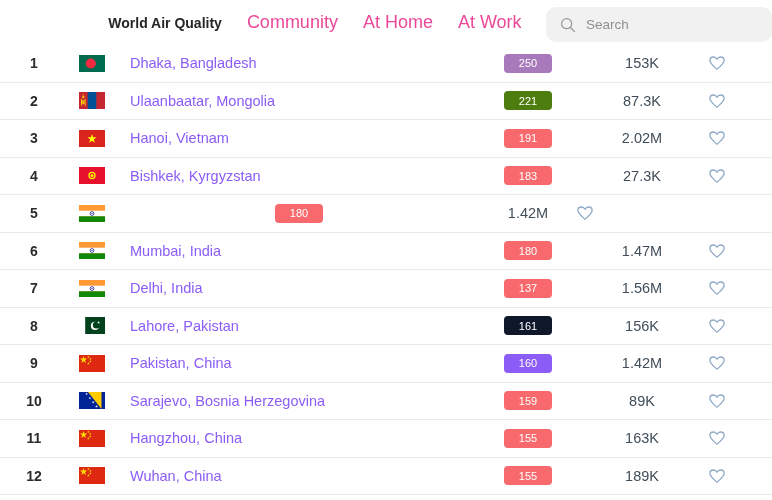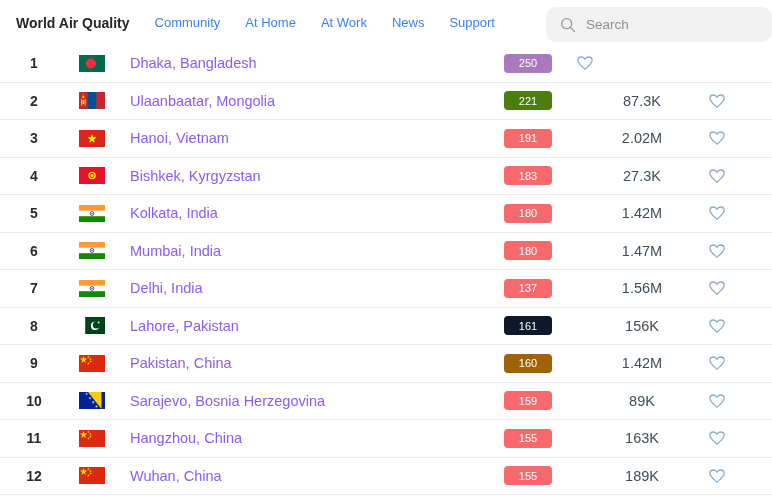--- a/index.html
+++ b/index.html
@@ -1,21 +1,21 @@
 <!DOCTYPE html>
 <html><head>
 <meta charset="utf-8">
 <style>
   * { margin:0; padding:0; box-sizing:border-box; }
   html,body { width:772px; height:500px; overflow:hidden; background:#fff;
               font-family:"Liberation Sans", sans-serif; }
   .header { position:relative; height:45px; display:flex; align-items:center;
-            padding-left:16px; gap:25px; background:#fff; }
+            padding-left:16px; gap:25px; background:#fff;justify-content:center; }
   .brand { font-size:14px; font-weight:700; color:#262626; cursor:pointer; white-space:nowrap; }
-  .nav-link { font-size:13px; color:#3b82f6; cursor:pointer; white-space:nowrap; }
+  .nav-link { font-size:18px; color:#ec4899; cursor:pointer; white-space:nowrap; }
   .search-box { position:absolute; right:0; top:7px; width:226px; height:35px;
                 background:#f1f1f2; border-radius:10px; display:flex; align-items:center;
                 padding:0 10px 0 13px; }
   .search-box svg { flex:0 0 auto; }
   .search-input { border:none; outline:none; background:transparent; margin-left:9px;
                   font-size:13.5px; color:#444; width:100%;
                   font-family:"Liberation Sans", sans-serif; }
   .search-input::placeholder { color:#8f8f8f; }
   .list { width:772px; }
   .row { display:grid; grid-template-columns:68px 50px 1fr 96px 132px 18px;
@@ -55,20 +55,21 @@
 
 <div class="list">
     <div class="row">
     <div class="rank">1</div>
     <div class="flag"><svg width="26" height="17" viewBox="0 0 26 17">
           <rect width="26" height="17" fill="#006a4e"></rect>
           <circle cx="11.8" cy="8.5" r="5.1" fill="#f42a41"></circle>
         </svg></div>
     <div class="city">Dhaka, Bangladesh</div>
     <div class="badge" style="background: rgb(168, 122, 187);">250</div>
+    <div class="count">153K</div>
     <div class="heart">
       <svg width="18" height="18" viewBox="0 0 24 24">
         <path d="M12 20.3l-.9-.8C5.3 14.5 2.5 11.9 2.5 8.6 2.5 6 4.6 4 7.2 4c1.5 0 3 .7 3.9 1.8L12 6.9l.9-1.1C13.8 4.7 15.3 4 16.8 4c2.6 0 4.7 2 4.7 4.6 0 3.3-2.8 5.9-8.6 10.9l-.9.8z" fill="none" stroke="#8fa9c7" stroke-width="1.7"></path>
       </svg>
     </div>
   </div>
     <div class="row">
     <div class="rank">2</div>
     <div class="flag"><svg width="26" height="17" viewBox="0 0 26 17">
           <rect width="26" height="17" fill="#c4272f"></rect>
@@ -124,21 +125,20 @@
   </div>
     <div class="row">
     <div class="rank">5</div>
     <div class="flag"><svg width="26" height="17" viewBox="0 0 26 17">
           <rect width="26" height="17" fill="#ff9933"></rect>
           <rect y="5.7" width="26" height="5.6" fill="#ffffff"></rect>
           <rect y="11.3" width="26" height="5.7" fill="#128807"></rect>
           <circle cx="13" cy="8.5" r="1.9" fill="none" stroke="#000088" stroke-width="0.7"></circle>
           <circle cx="13" cy="8.5" r="0.6" fill="#000088"></circle>
         </svg></div>
-    <div class="city">Kolkata, India</div>
     <div class="badge" style="background: rgb(247, 105, 108);">180</div>
     <div class="count">1.42M</div>
     <div class="heart">
       <svg width="18" height="18" viewBox="0 0 24 24">
         <path d="M12 20.3l-.9-.8C5.3 14.5 2.5 11.9 2.5 8.6 2.5 6 4.6 4 7.2 4c1.5 0 3 .7 3.9 1.8L12 6.9l.9-1.1C13.8 4.7 15.3 4 16.8 4c2.6 0 4.7 2 4.7 4.6 0 3.3-2.8 5.9-8.6 10.9l-.9.8z" fill="none" stroke="#8fa9c7" stroke-width="1.7"></path>
       </svg>
     </div>
   </div>
     <div class="row">
     <div class="rank">6</div>
@@ -198,21 +198,21 @@
     <div class="rank">9</div>
     <div class="flag"><svg width="26" height="17" viewBox="0 0 26 17">
           <rect width="26" height="17" fill="#de2910"></rect>
           <polygon fill="#ffde00" transform="translate(4.6,4.8) scale(0.8)" points="0,-4.8 1.12,-1.54 4.56,-1.48 1.81,0.59 2.82,3.88 0,1.9 -2.82,3.88 -1.81,0.59 -4.56,-1.48 -1.12,-1.54"></polygon>
           <polygon fill="#ffde00" transform="translate(9.4,1.9) scale(0.27)" points="0,-4.8 1.12,-1.54 4.56,-1.48 1.81,0.59 2.82,3.88 0,1.9 -2.82,3.88 -1.81,0.59 -4.56,-1.48 -1.12,-1.54"></polygon>
           <polygon fill="#ffde00" transform="translate(11.3,3.9) scale(0.27)" points="0,-4.8 1.12,-1.54 4.56,-1.48 1.81,0.59 2.82,3.88 0,1.9 -2.82,3.88 -1.81,0.59 -4.56,-1.48 -1.12,-1.54"></polygon>
           <polygon fill="#ffde00" transform="translate(11.3,6.4) scale(0.27)" points="0,-4.8 1.12,-1.54 4.56,-1.48 1.81,0.59 2.82,3.88 0,1.9 -2.82,3.88 -1.81,0.59 -4.56,-1.48 -1.12,-1.54"></polygon>
           <polygon fill="#ffde00" transform="translate(9.4,8.4) scale(0.27)" points="0,-4.8 1.12,-1.54 4.56,-1.48 1.81,0.59 2.82,3.88 0,1.9 -2.82,3.88 -1.81,0.59 -4.56,-1.48 -1.12,-1.54"></polygon>
         </svg></div>
     <div class="city">Pakistan, China</div>
-    <div class="badge" style="background: #a16207;">160</div>
+    <div class="badge" style="background: #8b5cf6;">160</div>
     <div class="count">1.42M</div>
     <div class="heart">
       <svg width="18" height="18" viewBox="0 0 24 24">
         <path d="M12 20.3l-.9-.8C5.3 14.5 2.5 11.9 2.5 8.6 2.5 6 4.6 4 7.2 4c1.5 0 3 .7 3.9 1.8L12 6.9l.9-1.1C13.8 4.7 15.3 4 16.8 4c2.6 0 4.7 2 4.7 4.6 0 3.3-2.8 5.9-8.6 10.9l-.9.8z" fill="none" stroke="#8fa9c7" stroke-width="1.7"></path>
       </svg>
     </div>
   </div>
     <div class="row">
     <div class="rank">10</div>
     <div class="flag"><svg width="26" height="17" viewBox="0 0 26 17">

